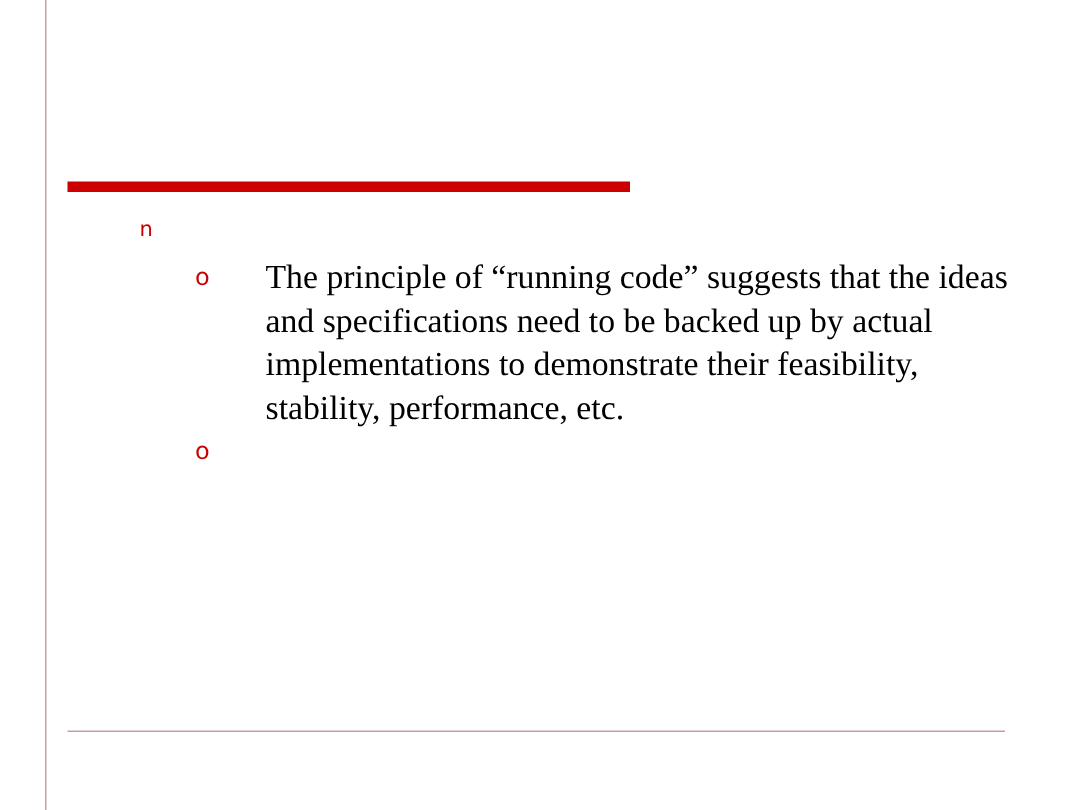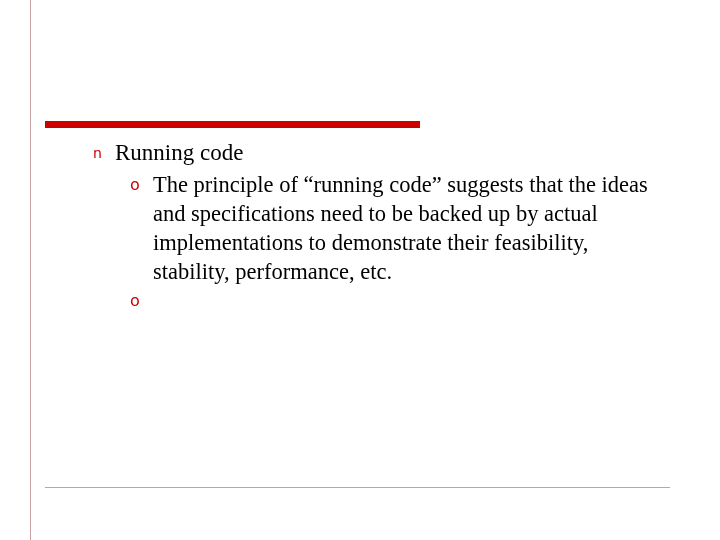--- a/index.html
+++ b/index.html
@@ -88,35 +88,35 @@
     font-size: 16px;
     line-height: 29px;
     text-align: left;
   }
   .bullet-l2 .text {
     flex: 1 1 auto;
     font-size: 22.5px;
     line-height: 29px;
     color: #000000;
     max-width: 512px;
+    margin-left: 24px;
   }
 </style>
 </head>
 <body>
 
 <div class="slide">
 
   <div class="left-rule"></div>
   <div class="title-bar"></div>
 
   <div class="body-block">
 
     <div class="bullet-l1">
       <span class="marker">n</span>
-      <span class="text">Running code</span>
     </div>
 
     <div class="bullet-l2">
       <span class="marker">o</span>
       <span class="text">The principle of “running code” suggests that the ideas and specifications need to be backed up by actual implementations to demonstrate their feasibility, stability, performance, etc.</span>
     </div>
 
     <div class="bullet-l2">
       <span class="marker">o</span>
     </div>

